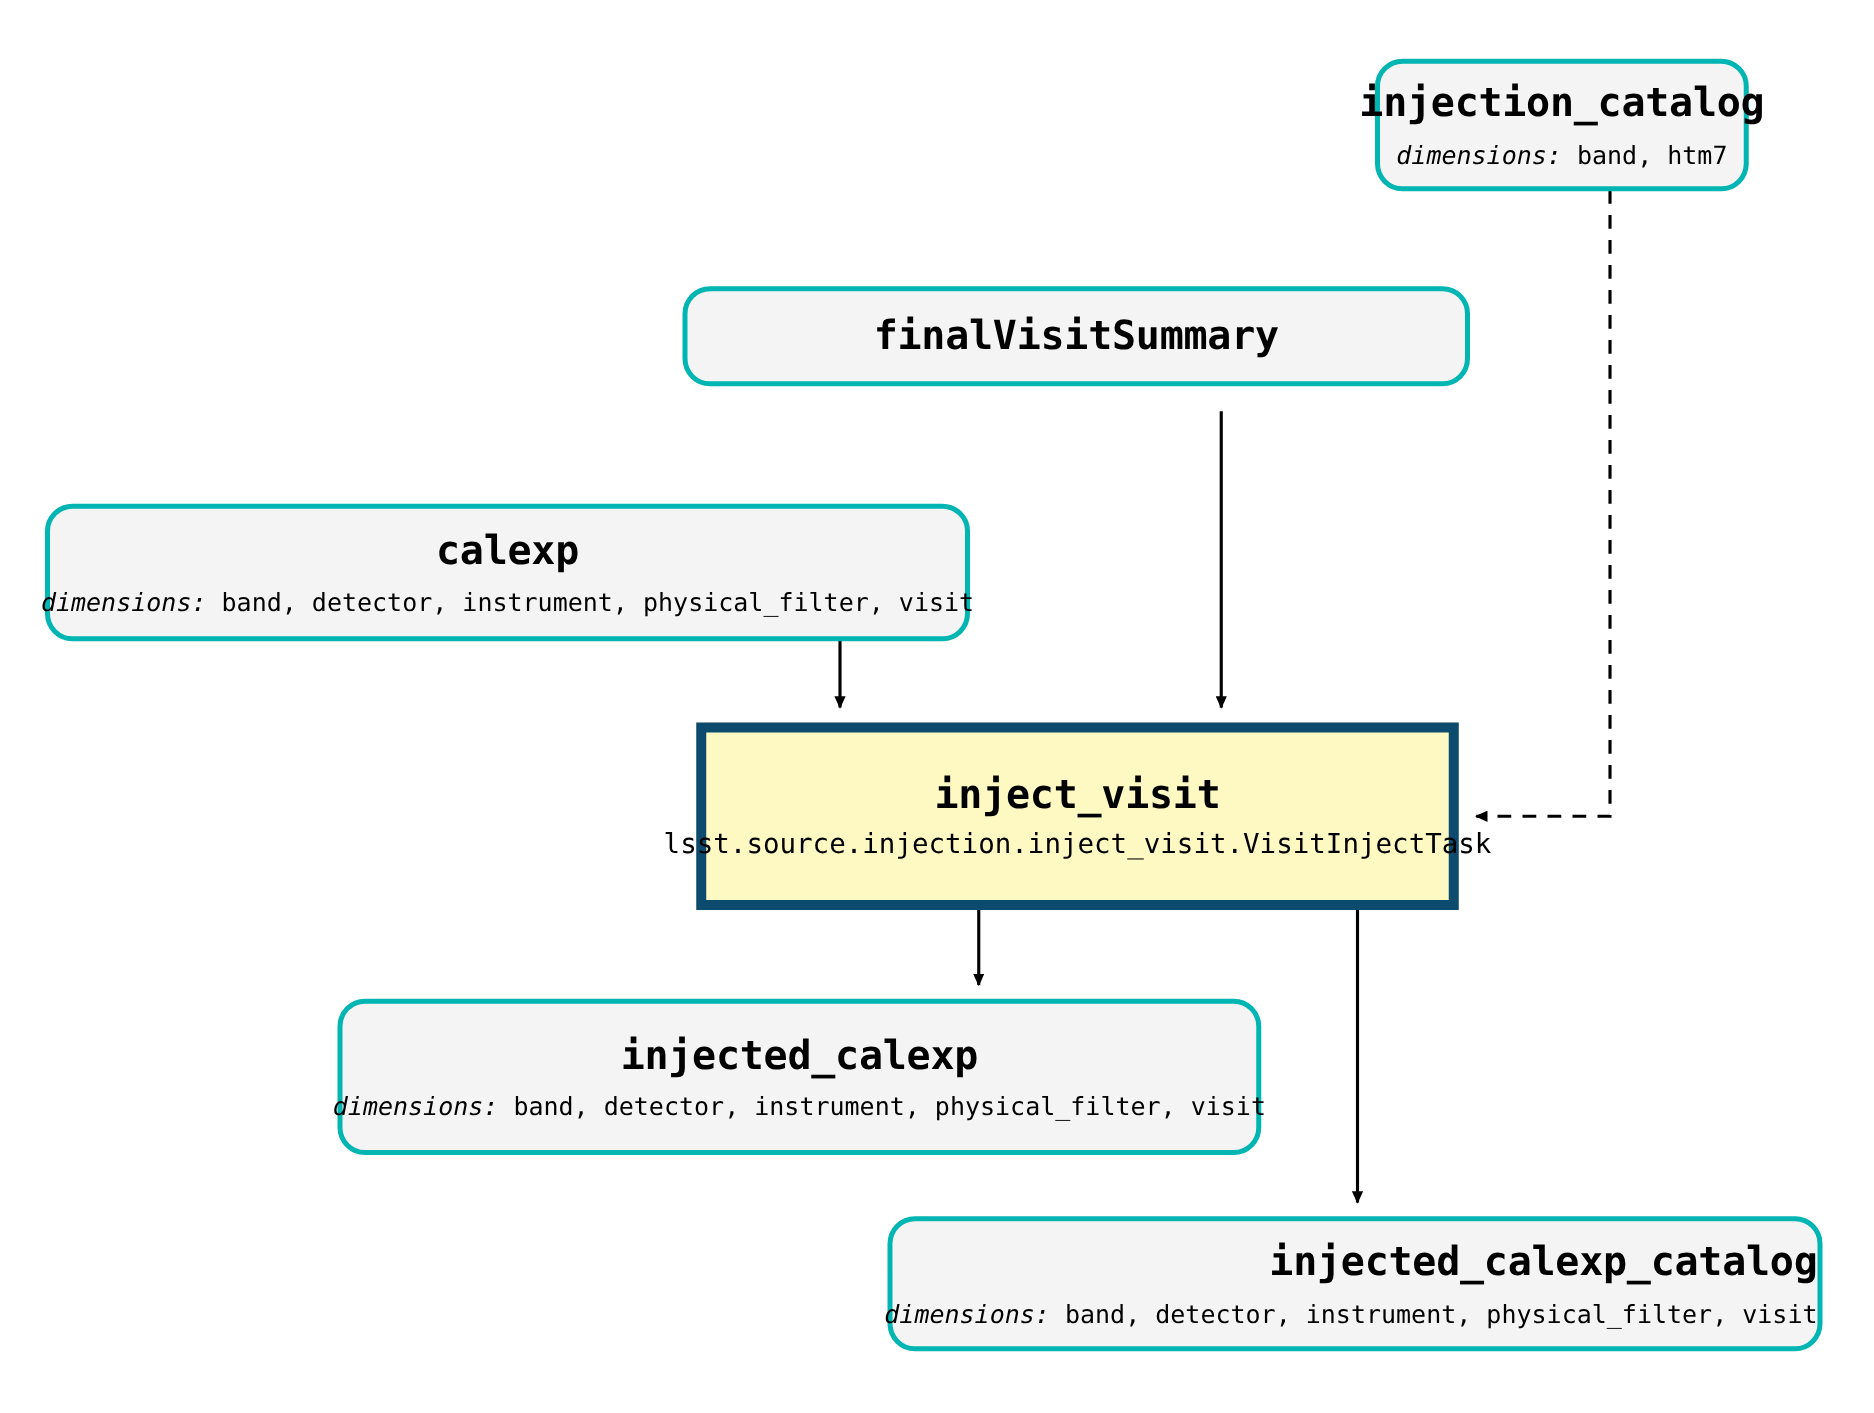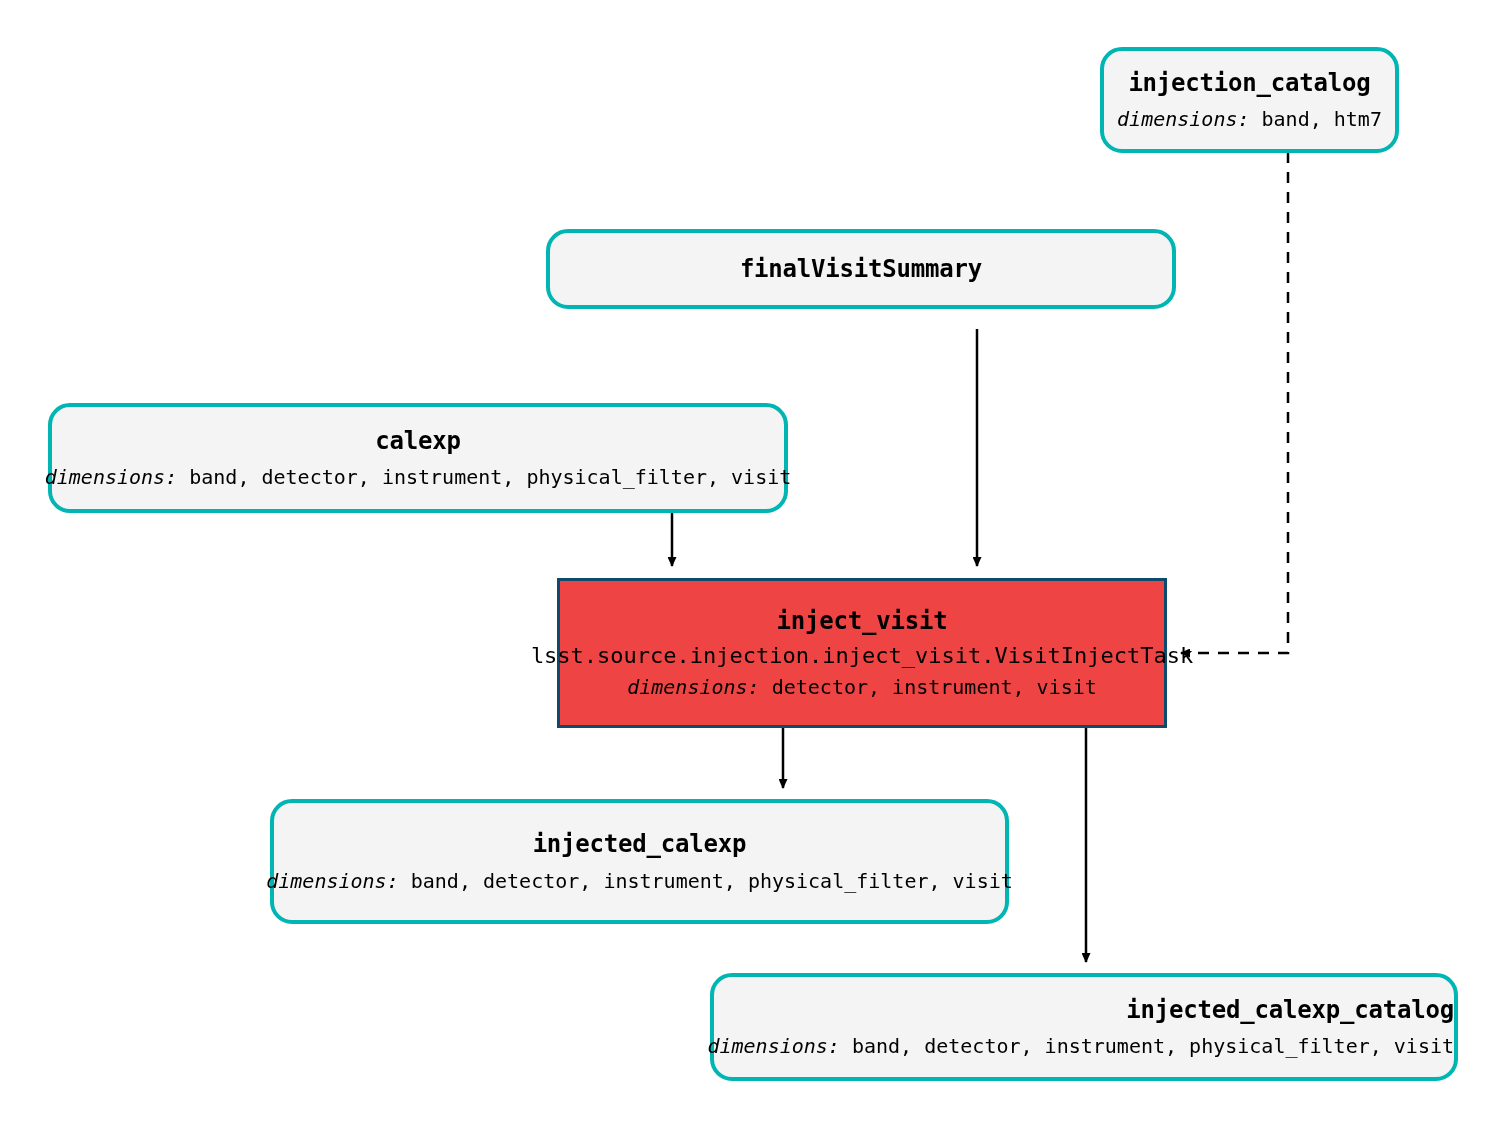--- a/index.html
+++ b/index.html
@@ -33,28 +33,28 @@
     align-items: center;
     justify-content: center;
     text-align: center;
   }
   .node.dataset {
     background: #f4f4f4;
     border: 4px solid #00b5b2;
     border-radius: 22px;
   }
   .node.task {
-    background: #ef4444;
-    border: 3px solid #0c4a6e;
+    background: #fef9c3;
+    border: 8px solid #0c4a6e;
     border-radius: 0;
   }
   .node-title {
     font-family: "DejaVu Sans Mono", monospace;
     font-weight: bold;
-    font-size: 24px;
+    font-size: 32px;
     color: #000000;
     letter-spacing: -0.2px;
     line-height: 1.1;
     white-space: nowrap;
   }
   .node-class {
     font-family: "DejaVu Sans Mono", monospace;
     font-weight: normal;
     font-size: 22px;
     color: #000000;
@@ -113,29 +113,28 @@
 
   <div class="node dataset" style="left:1100px; top:47px; width:299px; height:106px;">
     <div class="node-title">injection_catalog</div>
     <div class="node-dims"><span class="dims-label">dimensions:</span><span class="dims-value"> band, htm7</span></div>
   </div>
 
   <div class="node dataset" style="left:546px; top:229px; width:630px; height:80px;">
     <div class="node-title">finalVisitSummary</div>
   </div>
 
-  <div class="node dataset" style="left:48px; top:403px; width:740px; height:110px;">
+  <div class="node dataset" style="left:36px; top:403px; width:740px; height:110px;">
     <div class="node-title">calexp</div>
     <div class="node-dims"><span class="dims-label">dimensions:</span><span class="dims-value"> band, detector, instrument, physical_filter, visit</span></div>
   </div>
 
   <div class="node task" style="left:557px; top:578px; width:610px; height:150px;">
     <div class="node-title">inject_visit</div>
     <div class="node-class">lsst.source.injection.inject_visit.VisitInjectTask</div>
-    <div class="node-dims"><span class="dims-label">dimensions:</span><span class="dims-value"> detector, instrument, visit</span></div>
   </div>
 
   <div class="node dataset" style="left:270px; top:799px; width:739px; height:125px;">
     <div class="node-title">injected_calexp</div>
     <div class="node-dims"><span class="dims-label">dimensions:</span><span class="dims-value"> band, detector, instrument, physical_filter, visit</span></div>
   </div>
 
   <div class="node dataset" style="left:710px; top:973px; width:748px; height:108px;align-items:flex-end;">
     <div class="node-title">injected_calexp_catalog</div>
     <div class="node-dims"><span class="dims-label">dimensions:</span><span class="dims-value"> band, detector, instrument, physical_filter, visit</span></div>

